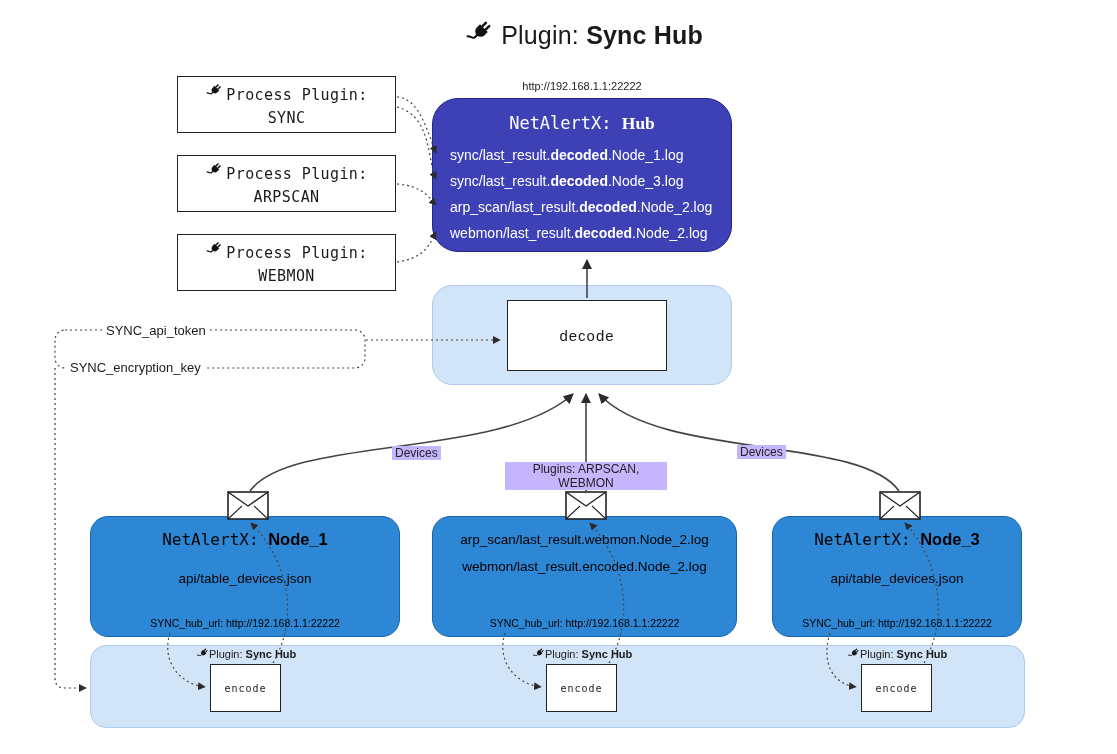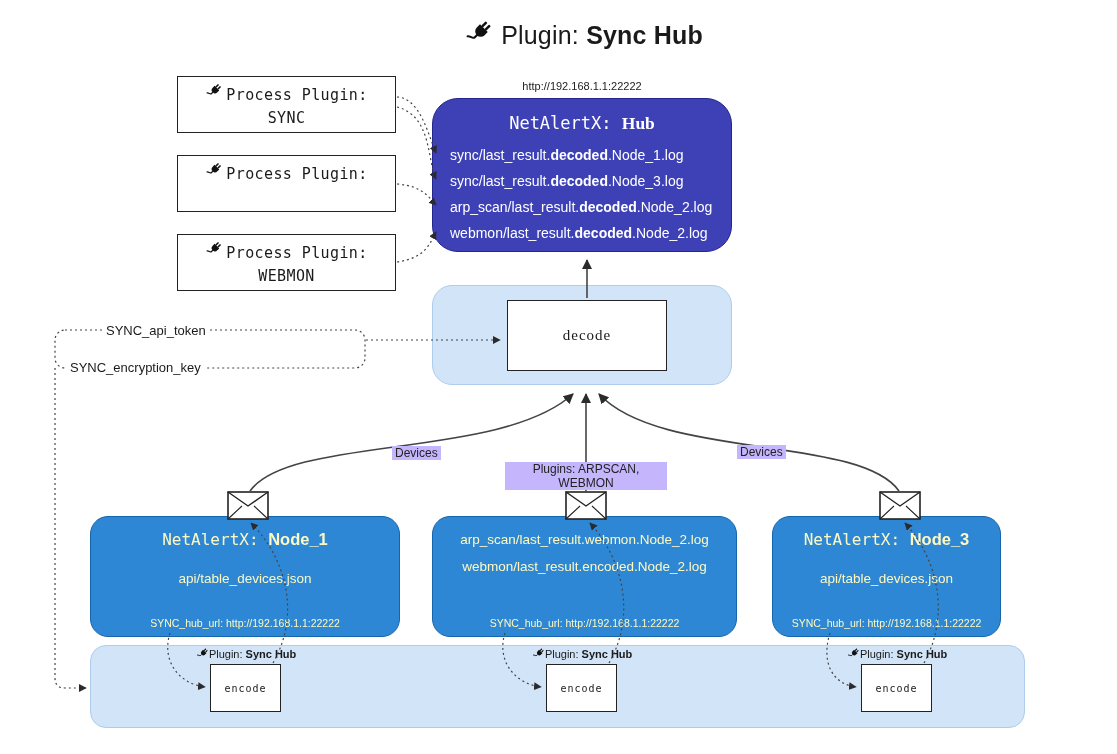--- a/index.html
+++ b/index.html
@@ -30,29 +30,29 @@
     background:#3d41b5; border:1.4px solid #23268c; border-radius:26px; color:#fff; }
   .hub-title { text-align:center; font-family:"DejaVu Sans Mono", monospace;
     font-size:17px; line-height:26px; padding-top:11px; }
   .hub-title b { font-family:Liberation Serif, serif; font-size:17.5px; }
   .hub-lines { margin-top:6px; padding-left:17px; font-size:14px; line-height:26px; }
 
   
   .panel { position:absolute; background:#d2e4f7; border:1px solid #aecdec; border-radius:20px; }
   .decode-box { position:absolute; left:507px; top:300px; width:160px; height:71px;
     background:#fff; border:1.6px solid #222; display:flex; align-items:center; justify-content:center;
-    font-family:Liberation Serif, serif; font-size:15px; letter-spacing:1px; }
+    font-family:Liberation Sans, sans-serif; font-size:15px; letter-spacing:1px; }
 
   
   .token-label { position:absolute; background:#fff; padding:0 4px; font-size:13px; z-index:6; }
   .flabel { position:absolute; background:#c4b5fd; padding:0 3px; font-size:12px; color:#222; z-index:6; }
 
   
   .node { position:absolute; top:516px; height:121px; background:#2e87d5;
-    border:1.3px solid #1565ad; border-radius:18px; color:#fef9c3; }
+    border:1.3px solid #1565ad; border-radius:18px; color:#000000; }
   .node-title { text-align:center; font-family:"DejaVu Sans Mono", monospace;
     font-size:16px; line-height:24px; padding-top:10px; }
   .node-title b { font-family:"Liberation Sans", sans-serif; font-size:16.5px; }
   .node-lines { text-align:center; font-size:13.5px; line-height:22px; margin-top:16px; }
   .node-lines.tight { margin-top:9px; line-height:27px; }
   .node-footer { position:absolute; left:0; right:0; bottom:7px; text-align:center; font-size:10.5px; }
 
   
   .envelope { position:absolute; top:491px; z-index:4; }
 
@@ -104,20 +104,21 @@
         <span class="plug"><svg viewBox="0 0 24 24">
             <g transform="rotate(45 12 12)">
               <rect x="9.1" y="1.5" width="2" height="5.2" rx="0.6" fill="#111"></rect>
               <rect x="12.9" y="1.5" width="2" height="5.2" rx="0.6" fill="#111"></rect>
               <path d="M7.6 6.5 h8.8 v3.6 a4.4 4.4 0 0 1 -8.8 0 z" fill="#111"></path>
               <path d="M12 14.5 v2.2 c0 2.4 -3.2 1.6 -4.6 3.6" fill="none" stroke="#111" stroke-width="1.7" stroke-linecap="round"></path>
             </g>
           </svg></span>
         <span>Process Plugin:</span>
       </div>
+    <div class="pname">ARPSCAN</div>
   </div>
   <div class="pbox" style="top:234px">
     <div class="row1">
         <span class="plug"><svg viewBox="0 0 24 24">
             <g transform="rotate(45 12 12)">
               <rect x="9.1" y="1.5" width="2" height="5.2" rx="0.6" fill="#111"></rect>
               <rect x="12.9" y="1.5" width="2" height="5.2" rx="0.6" fill="#111"></rect>
               <path d="M7.6 6.5 h8.8 v3.6 a4.4 4.4 0 0 1 -8.8 0 z" fill="#111"></path>
               <path d="M12 14.5 v2.2 c0 2.4 -3.2 1.6 -4.6 3.6" fill="none" stroke="#111" stroke-width="1.7" stroke-linecap="round"></path>
             </g>
@@ -158,21 +159,21 @@
       </div>
     <div class="node-footer">SYNC_hub_url: http://192.168.1.1:22222</div>
   </div>
   <div class="node" style="left:432px; width:305px;">
     <div class="node-lines tight">
       <div>arp_scan/last_result.webmon.Node_2.log</div>
       <div>webmon/last_result.encoded.Node_2.log</div>
     </div>
     <div class="node-footer">SYNC_hub_url: http://192.168.1.1:22222</div>
   </div>
-  <div class="node" style="left:772px; width:229px;">
+  <div class="node" style="left:772px; width:250px;">
     <div class="node-title"><span>NetAlertX:</span> <b>Node_3</b></div>
     <div class="node-lines">
         <div>api/table_devices.json</div>
       </div>
     <div class="node-footer">SYNC_hub_url: http://192.168.1.1:22222</div>
   </div>
 
   <div class="envelope" style="left:227px;"><svg width="42" height="29" viewBox="0 0 42 29">
         <rect x="1" y="1" width="40" height="27" fill="#fff" stroke="#222" stroke-width="1.6"></rect>
         <path d="M1 1 L21 15 L41 1" fill="none" stroke="#222" stroke-width="1.4"></path>

